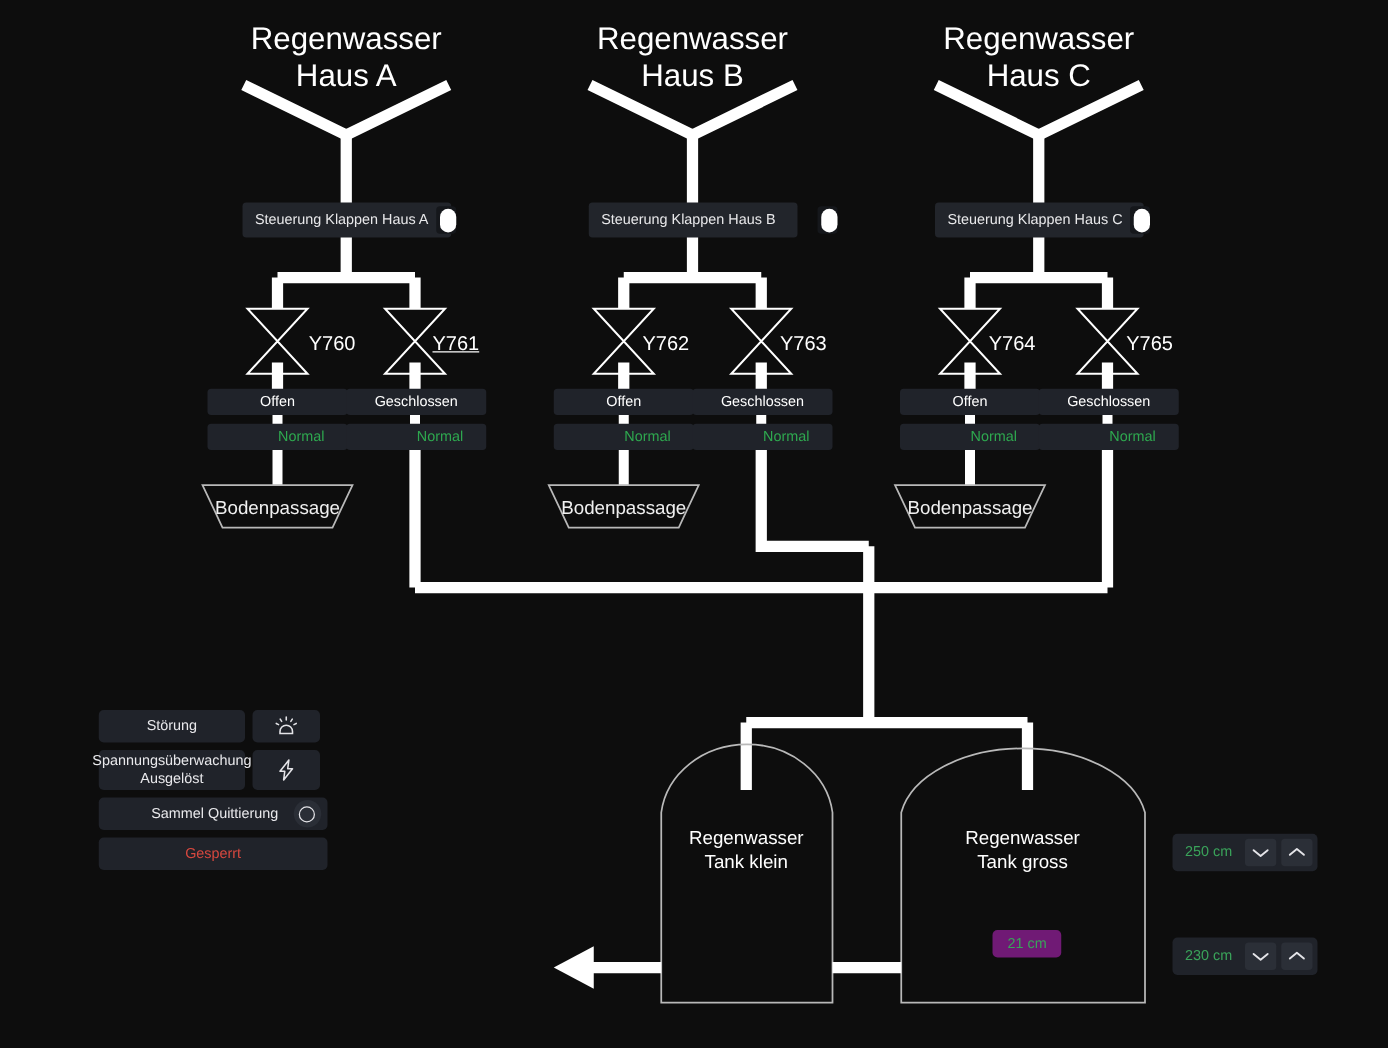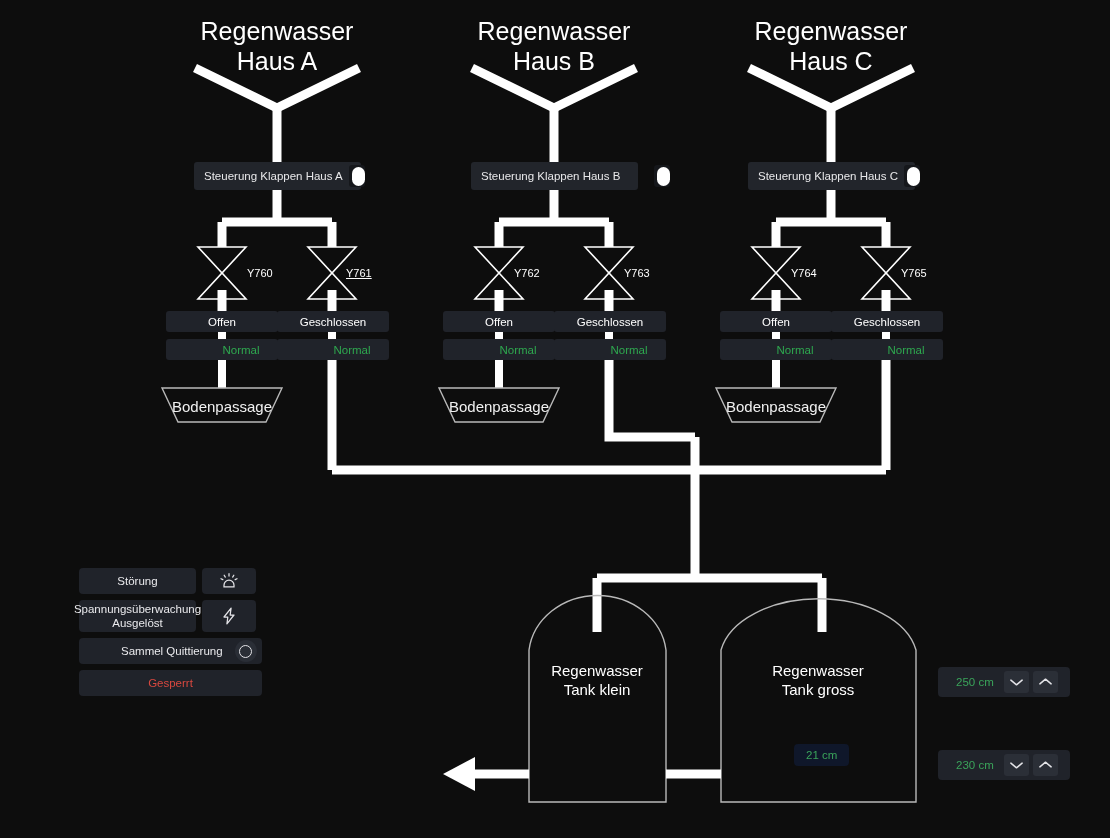--- a/index.html
+++ b/index.html
@@ -23,42 +23,42 @@
   }
   .ctrl-bar .lbl{font-size:11.5px;color:#e8e8ea;white-space:nowrap;flex:1;}
   .toggle{
     width:26px;height:22px;background:#15171b;border-radius:3px;
     display:flex;align-items:center;justify-content:flex-start;padding-left:3px;
     box-sizing:border-box;margin-left:6px;
   }
   .toggle .knob{width:13px;height:19px;border-radius:7px;background:#ffffff;}
 
   .vlabel{
-    position:absolute;font-size:11px;color:#ffffff;white-space:nowrap;
+    position:absolute;font-size:16px;color:#ffffff;white-space:nowrap;
   }
 
   .badge{
     position:absolute;height:21px;border-radius:3px;background:#20232a;
     display:flex;align-items:center;justify-content:center;
     font-size:11.5px;color:#ffffff;box-sizing:border-box;
   }
   .badge.green{color:#2ea84f;padding-left:38px;}
 
   .bp-label{
     position:absolute;font-size:15px;color:#f0f0f0;text-align:center;
     width:120px;
   }
 
   .tank-label{
     position:absolute;width:200px;text-align:center;
     font-size:15px;line-height:19px;color:#ffffff;
   }
 
   .level-badge{
-    position:absolute;height:22px;border-radius:4px;background:#0f172a;
+    position:absolute;height:22px;border-radius:4px;background:#701a75;
     display:flex;align-items:center;justify-content:center;
     font-size:11.5px;color:#3aa35a;padding:0 12px;box-sizing:border-box;
   }
 
   
   .panel{position:absolute;left:79px;top:568px;}
   .prow{display:flex;gap:6px;margin-bottom:6px;}
   .pbtn{
     background:#20232a;border-radius:4px;
     display:flex;align-items:center;justify-content:center;
@@ -75,21 +75,21 @@
     display:flex;align-items:center;justify-content:center;
   }
   .quit-circle span{
     display:block;width:13px;height:13px;border-radius:50%;
     border:1.4px solid #e4e4e8;box-sizing:border-box;
   }
 
   
   .spin{
     position:absolute;height:30px;background:#20232a;border-radius:4px;
-    display:flex;align-items:center;padding:0 12px;gap:4px;box-sizing:border-box;
+    display:flex;align-items:center;padding:0 4px;gap:4px;box-sizing:border-box;
   }
   .spin .val{font-size:11.5px;color:#3aa35a;padding:0 6px 0 6px;white-space:nowrap;}
   .spin .sbtn{
     width:25px;height:22px;border-radius:3px;background:#2b2f37;
     display:flex;align-items:center;justify-content:center;
   }
   .spin .sbtn svg{display:block;}
 </style>
 </head>
 <body>

